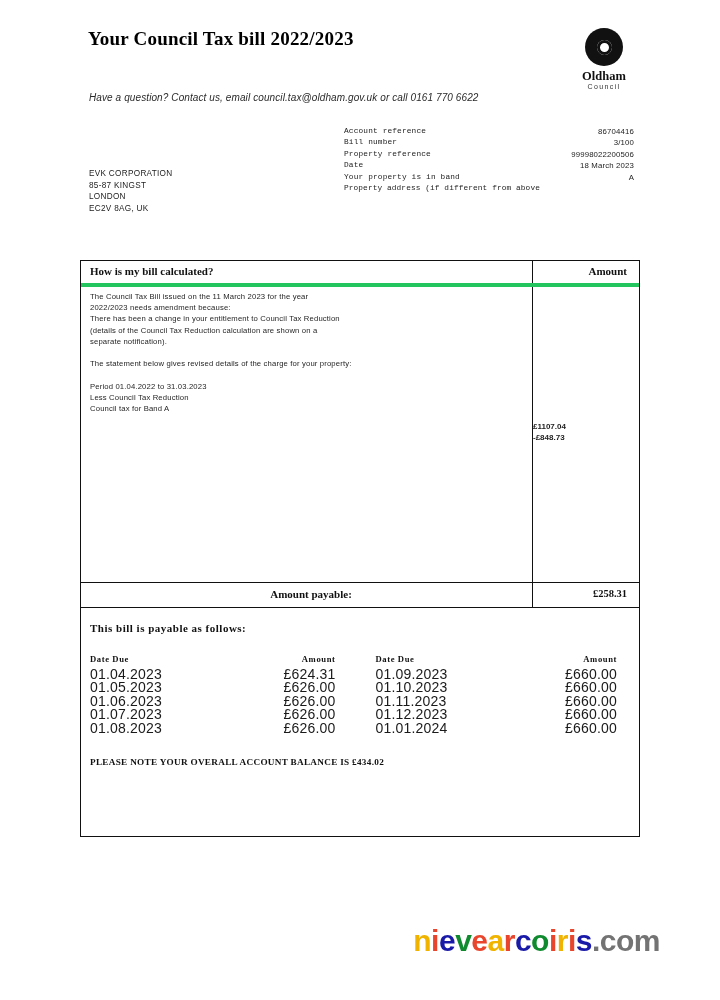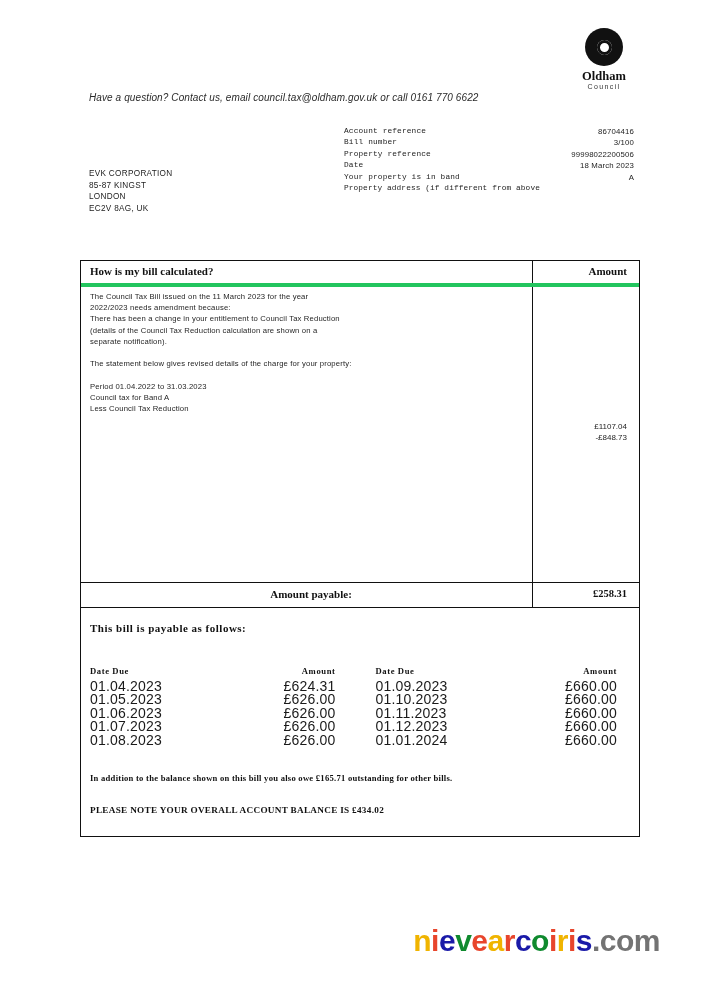--- a/index.html
+++ b/index.html
@@ -163,23 +163,23 @@
     padding: 4px 10px 0 9px;
     font-size: 7.7px;
     line-height: 11.2px;
     color: #262626;
     letter-spacing: 0.15px;
   }
   .t-body .right {
     width: 106px;
     box-sizing: border-box;
     padding: 4px 12px 0 0;
-    text-align: right;
     font-size: 8px;
     color: #1d1d1d;
+    font-weight: bold;
   }
   .blank-line { height: 11.2px; }
   .amt-row { line-height: 11.3px; }
   .amt-spacer { height: 130px; }
 
   .t-total {
     display: flex;
     height: 24px;
     border-bottom: 1px solid #111;
   }
@@ -210,21 +210,21 @@
     box-sizing: border-box;
   }
   .pay-title {
     font-family: "Liberation Serif", serif;
     font-weight: bold;
     font-size: 11px;
     padding-left: 9px;
     letter-spacing: 0.5px;
   }
   .sched {
-    margin-top: 32px;
+    margin-top: 20px;
     display: flex;
     padding: 0 22px 0 9px;
   }
   .sched-col {
     flex: 1;
     display: flex;
   }
   .sched-col .c-date { width: 160px; }
   .sched-col .c-amt  { flex: 1; text-align: right; padding-right: 18px; }
   .sched-col.second .c-date { width: 160px; padding-left: 22px;}
@@ -277,20 +277,21 @@
   .wm-c { color: #1a1aa8; }
   .wm-d { color: #0f8a2e; }
   .wm-e { color: #e8452c; }
   .wm-f { color: #737373; }
 </style>
 </head>
 <body>
 
 <div class="page">
 
+  <div class="doc-title">Your Council Tax bill 2022/2023</div>
   <div class="contact-line">Have a question? Contact us, email council.tax@oldham.gov.uk or call 0161 770 6622</div>
 
   <div class="logo-wrap">
     <div class="logo-mark"></div>
     <div class="logo-name">Oldham</div>
     <div class="logo-sub">Council</div>
   </div>
 
   <div class="addr">
     <div>EVK CORPORATION</div>
@@ -337,22 +338,22 @@
       <div class="left">
         <div>The Council Tax Bill issued on the 11 March 2023 for the year</div>
         <div>2022/2023 needs amendment because:</div>
         <div>There has been a change in your entitlement to Council Tax Reduction</div>
         <div>(details of the Council Tax Reduction calculation are shown on a</div>
         <div>separate notification).</div>
         <div class="blank-line"></div>
         <div>The statement below gives revised details of the charge for your property:</div>
         <div class="blank-line"></div>
         <div>Period  01.04.2022 to 31.03.2023</div>
+        <div>Less Council Tax Reduction</div>
         <div>Council tax for Band A</div>
-        <div>Less Council Tax Reduction</div>
       </div>
       <div class="right">
         <div class="amt-spacer"></div>
         <div class="amt-row">£1107.04</div>
         <div class="amt-row">-£848.73</div>
       </div>
     </div>
 
     <div class="t-total">
       <div class="left">Amount payable:</div>
@@ -403,21 +404,20 @@
               <div class="sched-cell">£660.00</div>
               <div class="sched-cell">£660.00</div>
               <div class="sched-cell">£660.00</div>
               <div class="sched-cell">£660.00</div>
               <div class="sched-cell">£660.00</div>
             </div>
           </div>
         </div>
       </div>
 
-      <div class="pay-note">In addition to the balance shown on this bill you also owe £165.71 outstanding for other bills.</div>
       <div class="pay-balance">PLEASE NOTE YOUR OVERALL ACCOUNT BALANCE IS £434.02</div>
     </div>
 
   </div>
 
   <div class="watermark">
     <span class="wm-a">n</span><span class="wm-b">i</span><span class="wm-c">e</span><span class="wm-d">v</span><span class="wm-e">e</span><span class="wm-a">a</span><span class="wm-b">r</span><span class="wm-c">c</span><span class="wm-d">o</span><span class="wm-e">i</span><span class="wm-a">r</span><span class="wm-b">i</span><span class="wm-c">s</span><span class="wm-f">.com</span>
   </div>
 
 </div>

